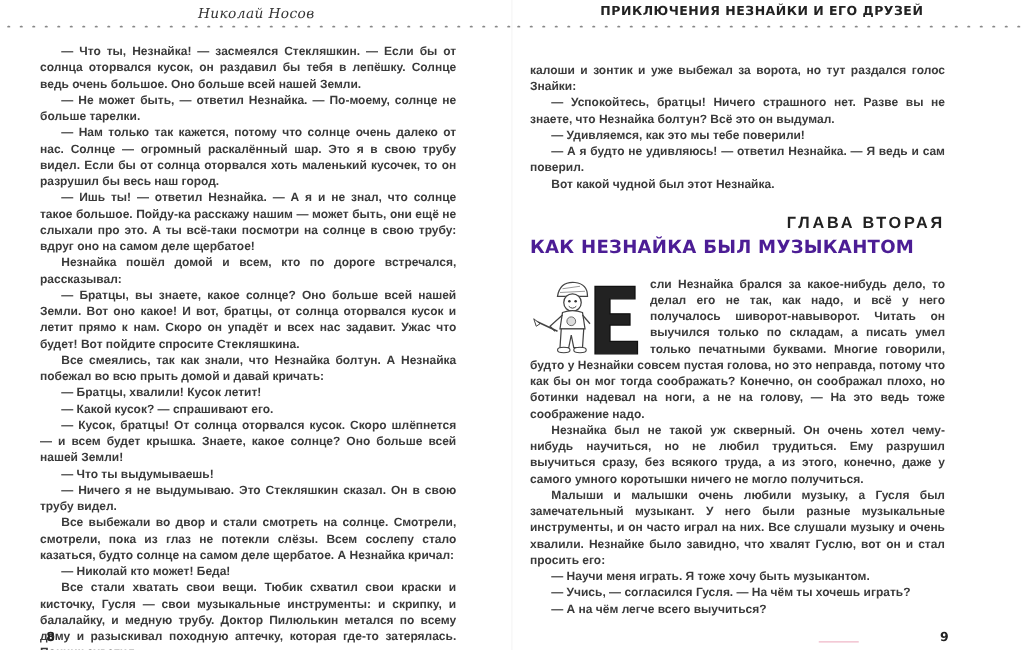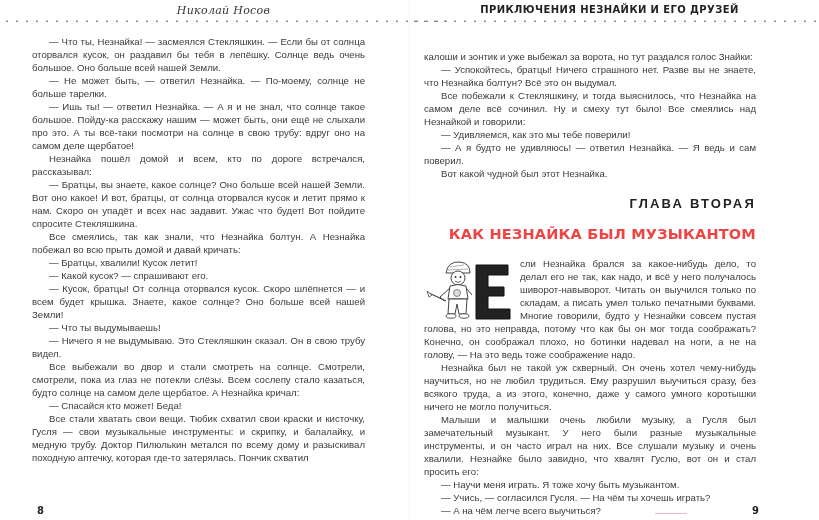--- a/index.html
+++ b/index.html
@@ -1,35 +1,35 @@
 <!DOCTYPE html>
 <html><head>
 <meta charset="utf-8">
 <style>
   html, body { margin: 0; padding: 0; background: #ffffff; }
   body { width: 819px; height: 520px; position: relative; overflow: hidden;
          font-family: "Liberation Sans", "DejaVu Sans", sans-serif; color: #3a3a3a; }
   .page { position: absolute; top: 0; height: 520px; }
-  .page-left { left: 0; width: 410px; padding-left: 37px; }
+  .page-left { left: 0; width: 410px; }
   .page-right { left: 410px; width: 409px; }
   .running-head { position: absolute; top: 4px; left: 0; right: 0; text-align: center; height: 14px; }
   .rh-left { font-family: "DejaVu Serif", serif; font-style: italic; font-size: 11px; color: #333; letter-spacing: 0.3px; }
   .rh-right { font-family: "DejaVu Sans", sans-serif; font-weight: bold; font-size: 10px; color: #222; letter-spacing: 0.4px; left: -10px; }
   .dots { position: absolute; top: 20px; height: 2px;
           background-image: radial-gradient(circle, #888 1px, transparent 1.2px);
           background-size: 10px 3px; background-repeat: repeat-x; }
   .dots-left { left: 2px; right: 0; }
   .dots-right { left: 0; right: 2px; }
   .text { position: absolute; font-size: 9.6px; line-height: 13px; text-align: justify; }
   .text-left { left: 32px; width: 333px; top: 35px; }
   .text-right { left: 14px; width: 332px; top: 50px; }
-  .text p { margin: 0; text-indent: 17px; }
+  .text p { margin: 0; text-indent: 17px; font-weight: bold; }
   .text p.noindent { text-indent: 0; }
   .chapter-label { text-align: right; font-weight: bold; font-size: 13px; letter-spacing: 2.2px; color: #222; margin-top: 17px; height: 12px; }
-  .chapter-title { text-align: right; font-family: "DejaVu Sans", sans-serif; font-weight: bold; font-size: 14.5px; color: #ef4444; margin-top: 19px; letter-spacing: 0.2px; height: 22px; }
+  .chapter-title { text-align: left; font-family: "DejaVu Sans", sans-serif; font-weight: bold; font-size: 14.5px; color: #4c1d95; margin-top: 9px; letter-spacing: 0.2px; height: 22px; }
   .dropcap-block { position: relative; margin-top: 7px; }
   .dropcap { float: left; width: 92px; height: 62px; position: relative; margin-right: 4px; margin-top: 2px; }
   .dropcap svg { position: absolute; left: 0; top: 0; }
   .text p.first { text-indent: 0; }
   .page-number { position: absolute; top: 505px; font-family: "DejaVu Sans", sans-serif; font-weight: bold; font-size: 10px; color: #222; }
   .pn-left { left: 37px; }
   .pn-right { left: 342px; }
   .pink-mark { position: absolute; left: 245px; top: 513px; width: 32px; height: 1px; background: #f0b8c8; }
   .gutter { position: absolute; left: 409px; top: 0; width: 1px; height: 520px; background: #f6f6f6; }
 </style>
@@ -37,43 +37,43 @@
 <body>
 
 <div class="gutter"></div>
 
 <div class="page page-left">
   <div class="running-head rh-left">Николай Носов</div>
   <div class="dots dots-left"></div>
   <div class="text text-left">
     <p>— Что ты, Незнайка! — засмеялся Стекляшкин. — Если бы от солнца оторвался кусок, он раздавил бы тебя в лепёшку. Солнце ведь очень большое. Оно больше всей нашей Земли.</p>
     <p>— Не может быть, — ответил Незнайка. — По-моему, солнце не больше тарелки.</p>
+    <p>— Нам только так кажется, потому что солнце очень далеко от нас. Солнце — огромный раскалённый шар. Это я в свою трубу видел. Если бы от солнца оторвался хоть маленький кусочек, то он разрушил бы весь наш город.</p>
     <p>— Ишь ты! — ответил Незнайка. — А я и не знал, что солнце такое большое. Пойду-ка расскажу нашим — может быть, они ещё не слыхали про это. А ты всё-таки посмотри на солнце в свою трубу: вдруг оно на самом деле щербатое!</p>
     <p>Незнайка пошёл домой и всем, кто по дороге встречался, рассказывал:</p>
     <p>— Братцы, вы знаете, какое солнце? Оно больше всей нашей Земли. Вот оно какое! И вот, братцы, от солнца оторвался кусок и летит прямо к нам. Скоро он упадёт и всех нас задавит. Ужас что будет! Вот пойдите спросите Стекляшкина.</p>
     <p>Все смеялись, так как знали, что Незнайка болтун. А Незнайка побежал во всю прыть домой и давай кричать:</p>
     <p>— Братцы, хвалили! Кусок летит!</p>
     <p>— Какой кусок? — спрашивают его.</p>
     <p>— Кусок, братцы! От солнца оторвался кусок. Скоро шлёпнется — и всем будет крышка. Знаете, какое солнце? Оно больше всей нашей Земли!</p>
     <p>— Что ты выдумываешь!</p>
     <p>— Ничего я не выдумываю. Это Стекляшкин сказал. Он в свою трубу видел.</p>
     <p>Все выбежали во двор и стали смотреть на солнце. Смотрели, смотрели, пока из глаз не потекли слёзы. Всем сослепу стало казаться, будто солнце на самом деле щербатое. А Незнайка кричал:</p>
-    <p>— Спасайся кто может! Беда!</p>
+    <p>— Николай кто может! Беда!</p>
     <p>Все стали хватать свои вещи. Тюбик схватил свои краски и кисточку, Гусля — свои музыкальные инструменты: и скрипку, и балалайку, и медную трубу. Доктор Пилюлькин метался по всему дому и разыскивал походную аптечку, которая где-то затерялась. Пончик схватил</p>
   </div>
   <div class="page-number pn-left">8</div>
 </div>
 
 <div class="page page-right">
   <div class="running-head rh-right">ПРИКЛЮЧЕНИЯ НЕЗНАЙКИ И ЕГО ДРУЗЕЙ</div>
   <div class="dots dots-right"></div>
   <div class="text text-right">
     <p class="noindent">калоши и зонтик и уже выбежал за ворота, но тут раздался голос Знайки:</p>
     <p>— Успокойтесь, братцы! Ничего страшного нет. Разве вы не знаете, что Незнайка болтун? Всё это он выдумал.</p>
-    <p>Все побежали к Стекляшкину, и тогда выяснилось, что Незнайка на самом деле всё сочинил. Ну и смеху тут было! Все смеялись над Незнайкой и говорили:</p>
     <p>— Удивляемся, как это мы тебе поверили!</p>
     <p>— А я будто не удивляюсь! — ответил Незнайка. — Я ведь и сам поверил.</p>
     <p>Вот какой чудной был этот Незнайка.</p>
 
     <div class="chapter-label">ГЛАВА ВТОРАЯ</div>
     <div class="chapter-title">КАК НЕЗНАЙКА БЫЛ МУЗЫКАНТОМ</div>
 
     <div class="dropcap-block">
       <div class="dropcap">
         <svg width="92" height="62" viewBox="0 0 92 62">

